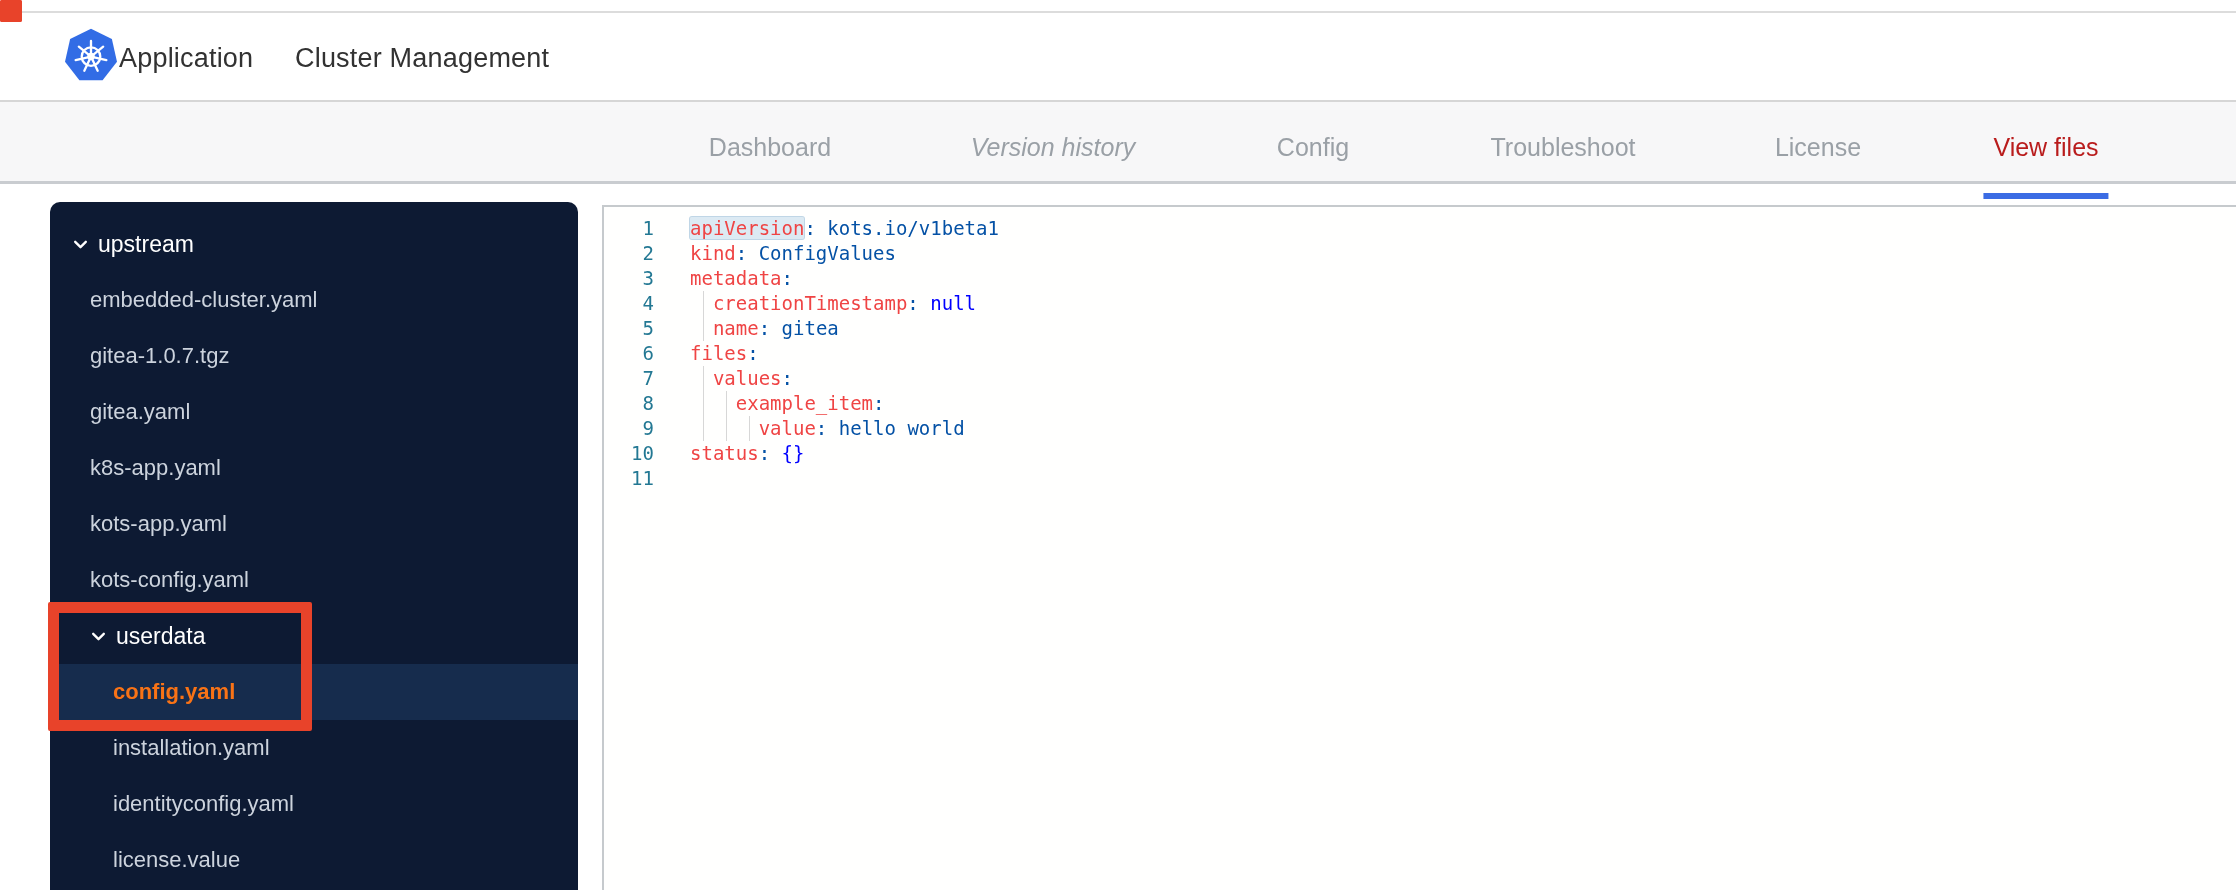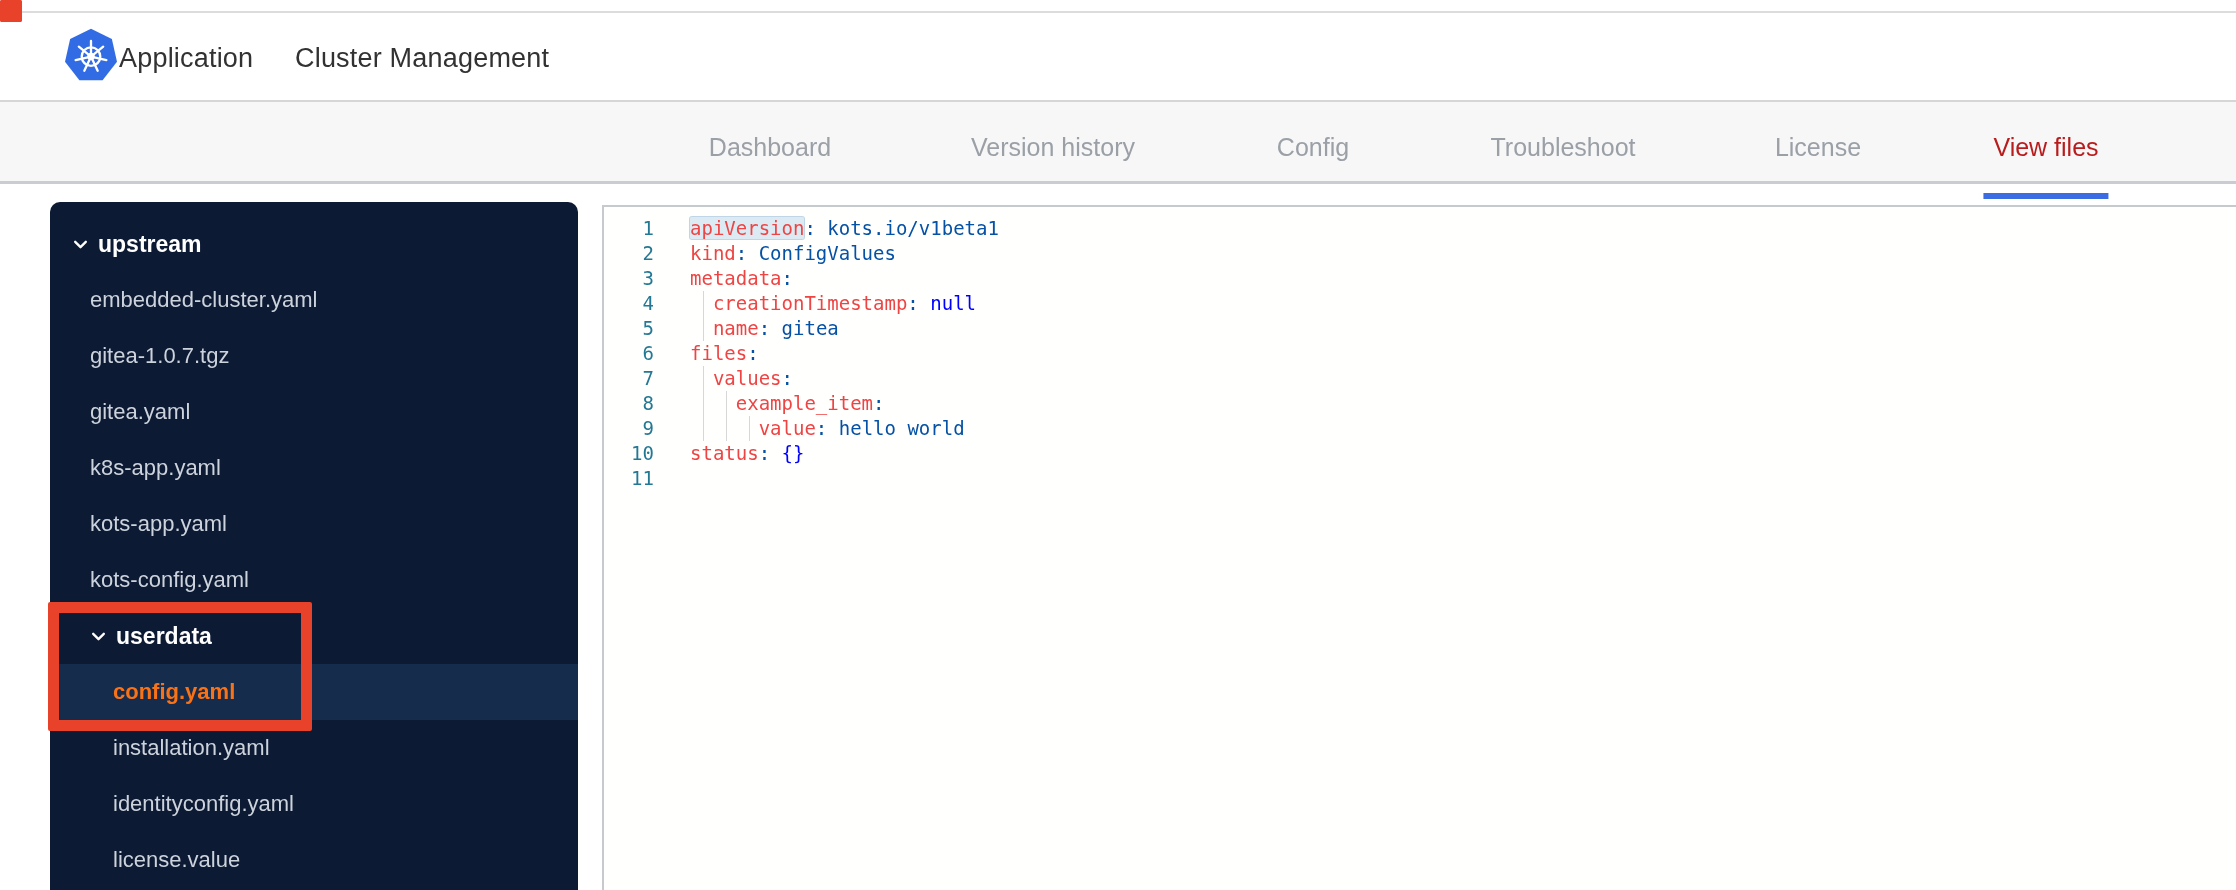--- a/index.html
+++ b/index.html
@@ -22,38 +22,38 @@
   .htab:nth-child(1){left:107px;}
   .htab:nth-child(2){left:283px;}
   
   .subnav{position:absolute;top:102px;left:0;width:2236px;height:82px;background:#f7f7f8;border-bottom:3px solid #c9ccd0;box-sizing:border-box;}
   .subtab{
     position:absolute;top:0;height:79px;display:flex;align-items:center;transform:translateX(-50%);
     font-size:25px;color:#9aa0a6;cursor:pointer;padding:6px 10px;
   }
   .subtab.active{color:#b91c1c;border-bottom:6px solid #3b6ce4;}
   .subtab:nth-child(1){left:770px;}
-  .subtab:nth-child(2){left:1053px;}
+  .subtab:nth-child(2){left:1053px;font-style:italic;}
   .subtab:nth-child(3){left:1313px;}
   .subtab:nth-child(4){left:1563px;}
   .subtab:nth-child(5){left:1818px;}
   .subtab:nth-child(6){left:2046px;}
   
   .sidebar{
     position:absolute;left:50px;top:202px;width:528px;height:688px;
     background:#0d1a33;border-radius:10px 10px 0 0;padding-top:14px;box-sizing:border-box;
   }
   .tree-row{height:56px;display:flex;align-items:center;cursor:pointer;box-sizing:border-box;}
   .tree-row.lvl0{padding-left:22px;}
   .tree-row.lvl1{padding-left:40px;}
   .tree-row.lvl2{padding-left:63px;}
   .tree-row.selected{background:#162c4d;}
   .tree-row .chev{width:17px;height:17px;margin-right:9px;flex:0 0 auto;display:flex;align-items:center;}
   .tree-label{font-size:22px;color:#ccd3dd;white-space:nowrap;}
-  .tree-row.folder .tree-label{color:#ffffff;font-weight:700;font-size:23px;}
+  .tree-row.folder .tree-label{color:#ffffff;font-weight:400;font-size:23px;}
   .tree-row.selected .tree-label{color:#f97316;font-weight:700;text-align:center;}
   
   .editor{
     position:absolute;left:602px;top:205px;width:1634px;height:685px;background:#fffffe;
     border-left:2px solid #c6cacd;border-top:2px solid #c6cacd;box-sizing:border-box;
     padding-top:9px;font-family:"DejaVu Sans Mono","Liberation Mono",monospace;font-size:19px;
   }
   .code-line{position:relative;height:25px;line-height:25px;white-space:pre;}
   .ln{display:inline-block;width:50px;text-align:right;color:#237893;vertical-align:top;}
   .code{display:inline-block;margin-left:36px;vertical-align:top;}

